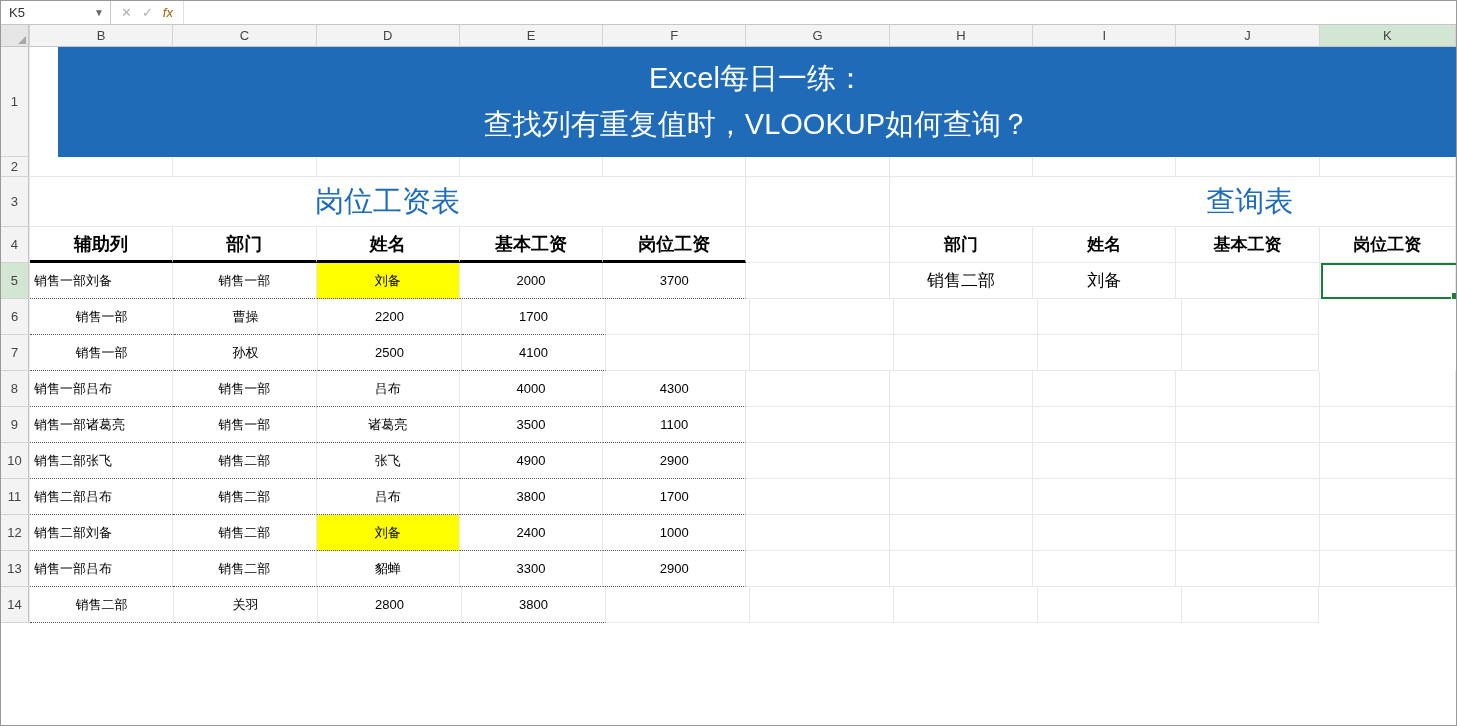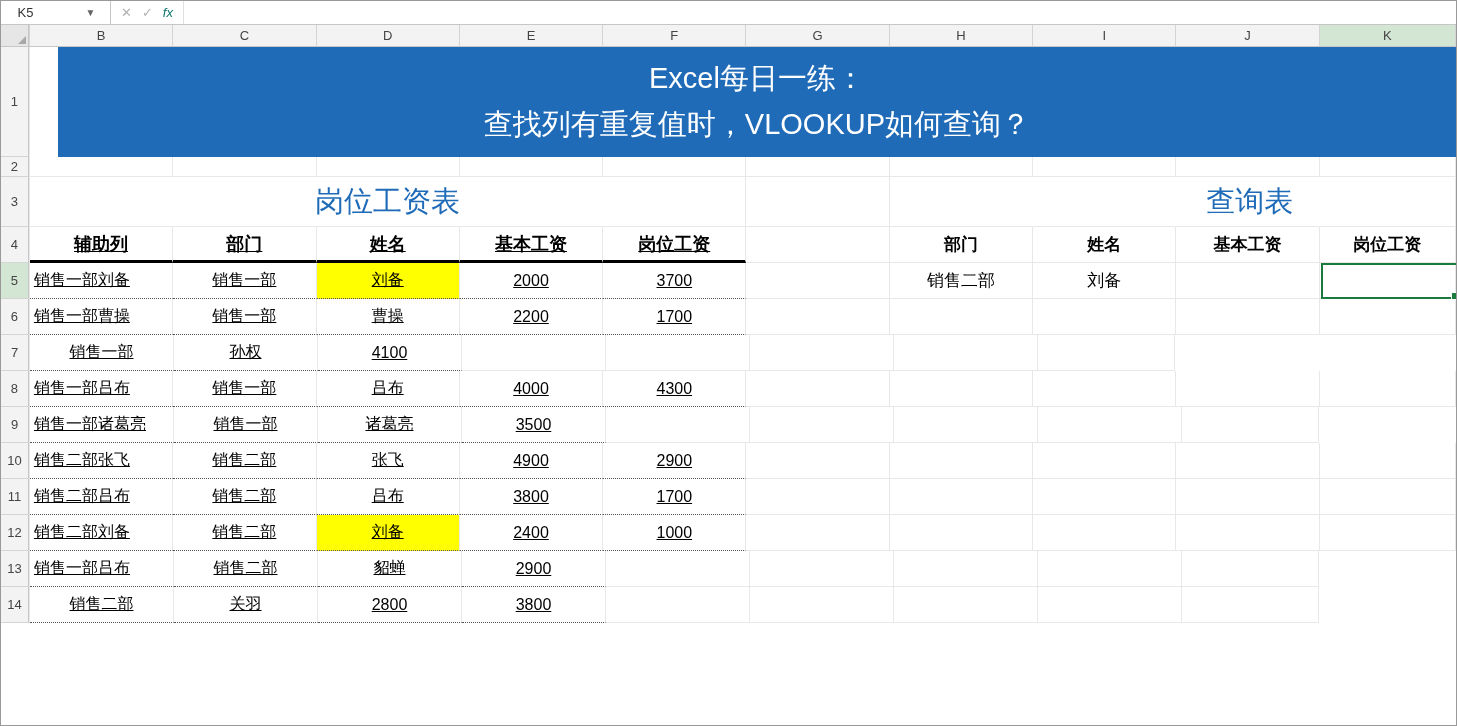--- a/index.html
+++ b/index.html
@@ -28,21 +28,21 @@
     background: #fff;
     font-size: 13px;
   }
   .name-box {
     width: 110px;
     height: 100%;
     display: flex;
     align-items: center;
     padding: 0 6px;
     border-right: 1px solid #c6c6c6;
-    justify-content: center;
+    justify-content: space-between;
     color: #333;
   }
   .name-box input {
     border: none;
     outline: none;
     width: 70px;
     font-size: 13px;
     color: #333;
   }
   .name-box .dd {
@@ -54,21 +54,21 @@
     align-items: center;
     gap: 10px;
     padding: 0 10px;
     color: #b0b0b0;
     border-right: 1px solid #e0e0e0;
     height: 100%;
     font-size: 13px;
   }
   .fx-controls .fx {
     font-style: italic;
-    color: #0f766e;
+    color: #a16207;
   }
   .formula-input {
     flex: 1;
     height: 100%;
     display: flex;
     align-items: center;
     padding: 0 8px;
   }
   .formula-input input {
     border: none;
@@ -203,29 +203,27 @@
     color: #1f6bb8;
     font-size: 29px;
     font-weight: 500;
   }
 
   
   .tbl1-header {
     font-size: 18px;
     font-weight: 600;
     color: #000;
-    text-decoration: underline;
   }
   .tbl1-head-border.cell {
     border-bottom: 3px solid #000;
   }
   .tbl1-data.cell {
     border-bottom: 1px dotted #555;
-    font-size: 16px;
-    text-decoration: underline;
+    font-size: 13px;
   }
   .tbl1-data-left.cell {
     justify-content: flex-start;
     padding-left: 4px;
   }
   .cell.hl {
     background: #ffff00;
   }
   .tbl2-header {
     font-weight: 600;
@@ -354,36 +352,36 @@
           <div class="cell col-F tbl1-data">3700</div>
           <div class="cell col-G"></div>
           <div class="cell col-H tbl2">销售二部</div>
           <div class="cell col-I tbl2">刘备</div>
           <div class="cell col-J tbl2"></div>
           <div class="cell col-K tbl2"></div>
         </div>
         <div class="row">
           <div class="row-h">6</div>
           <div class="cell col-A"></div>
-          <div class="cell col-B tbl1-data tbl1-data-left">销售一部曹操</div>
           <div class="cell col-C tbl1-data">销售一部</div>
           <div class="cell col-D tbl1-data">曹操</div>
           <div class="cell col-E tbl1-data">2200</div>
           <div class="cell col-F tbl1-data">1700</div>
           <div class="cell col-G"></div>
           <div class="cell col-H"></div>
           <div class="cell col-I"></div>
           <div class="cell col-J"></div>
           <div class="cell col-K"></div>
         </div>
         <div class="row">
           <div class="row-h">7</div>
           <div class="cell col-A"></div>
           <div class="cell col-C tbl1-data">销售一部</div>
           <div class="cell col-D tbl1-data">孙权</div>
+          <div class="cell col-E tbl1-data">2500</div>
           <div class="cell col-F tbl1-data">4100</div>
           <div class="cell col-G"></div>
           <div class="cell col-H"></div>
           <div class="cell col-I"></div>
           <div class="cell col-J"></div>
           <div class="cell col-K"></div>
         </div>
         <div class="row">
           <div class="row-h">8</div>
           <div class="cell col-A"></div>
@@ -398,20 +396,21 @@
           <div class="cell col-J"></div>
           <div class="cell col-K"></div>
         </div>
         <div class="row">
           <div class="row-h">9</div>
           <div class="cell col-A"></div>
           <div class="cell col-B tbl1-data tbl1-data-left">销售一部诸葛亮</div>
           <div class="cell col-C tbl1-data">销售一部</div>
           <div class="cell col-D tbl1-data">诸葛亮</div>
           <div class="cell col-E tbl1-data">3500</div>
+          <div class="cell col-F tbl1-data">1100</div>
           <div class="cell col-G"></div>
           <div class="cell col-H"></div>
           <div class="cell col-I"></div>
           <div class="cell col-J"></div>
           <div class="cell col-K"></div>
         </div>
         <div class="row">
           <div class="row-h">10</div>
           <div class="cell col-A"></div>
           <div class="cell col-B tbl1-data tbl1-data-left">销售二部张飞</div>
@@ -452,20 +451,21 @@
           <div class="cell col-I"></div>
           <div class="cell col-J"></div>
           <div class="cell col-K"></div>
         </div>
         <div class="row">
           <div class="row-h">13</div>
           <div class="cell col-A"></div>
           <div class="cell col-B tbl1-data tbl1-data-left">销售一部吕布</div>
           <div class="cell col-C tbl1-data">销售二部</div>
           <div class="cell col-D tbl1-data">貂蝉</div>
+          <div class="cell col-E tbl1-data">3300</div>
           <div class="cell col-F tbl1-data">2900</div>
           <div class="cell col-G"></div>
           <div class="cell col-H"></div>
           <div class="cell col-I"></div>
           <div class="cell col-J"></div>
           <div class="cell col-K"></div>
         </div>
         <div class="row">
           <div class="row-h">14</div>
           <div class="cell col-A"></div>

